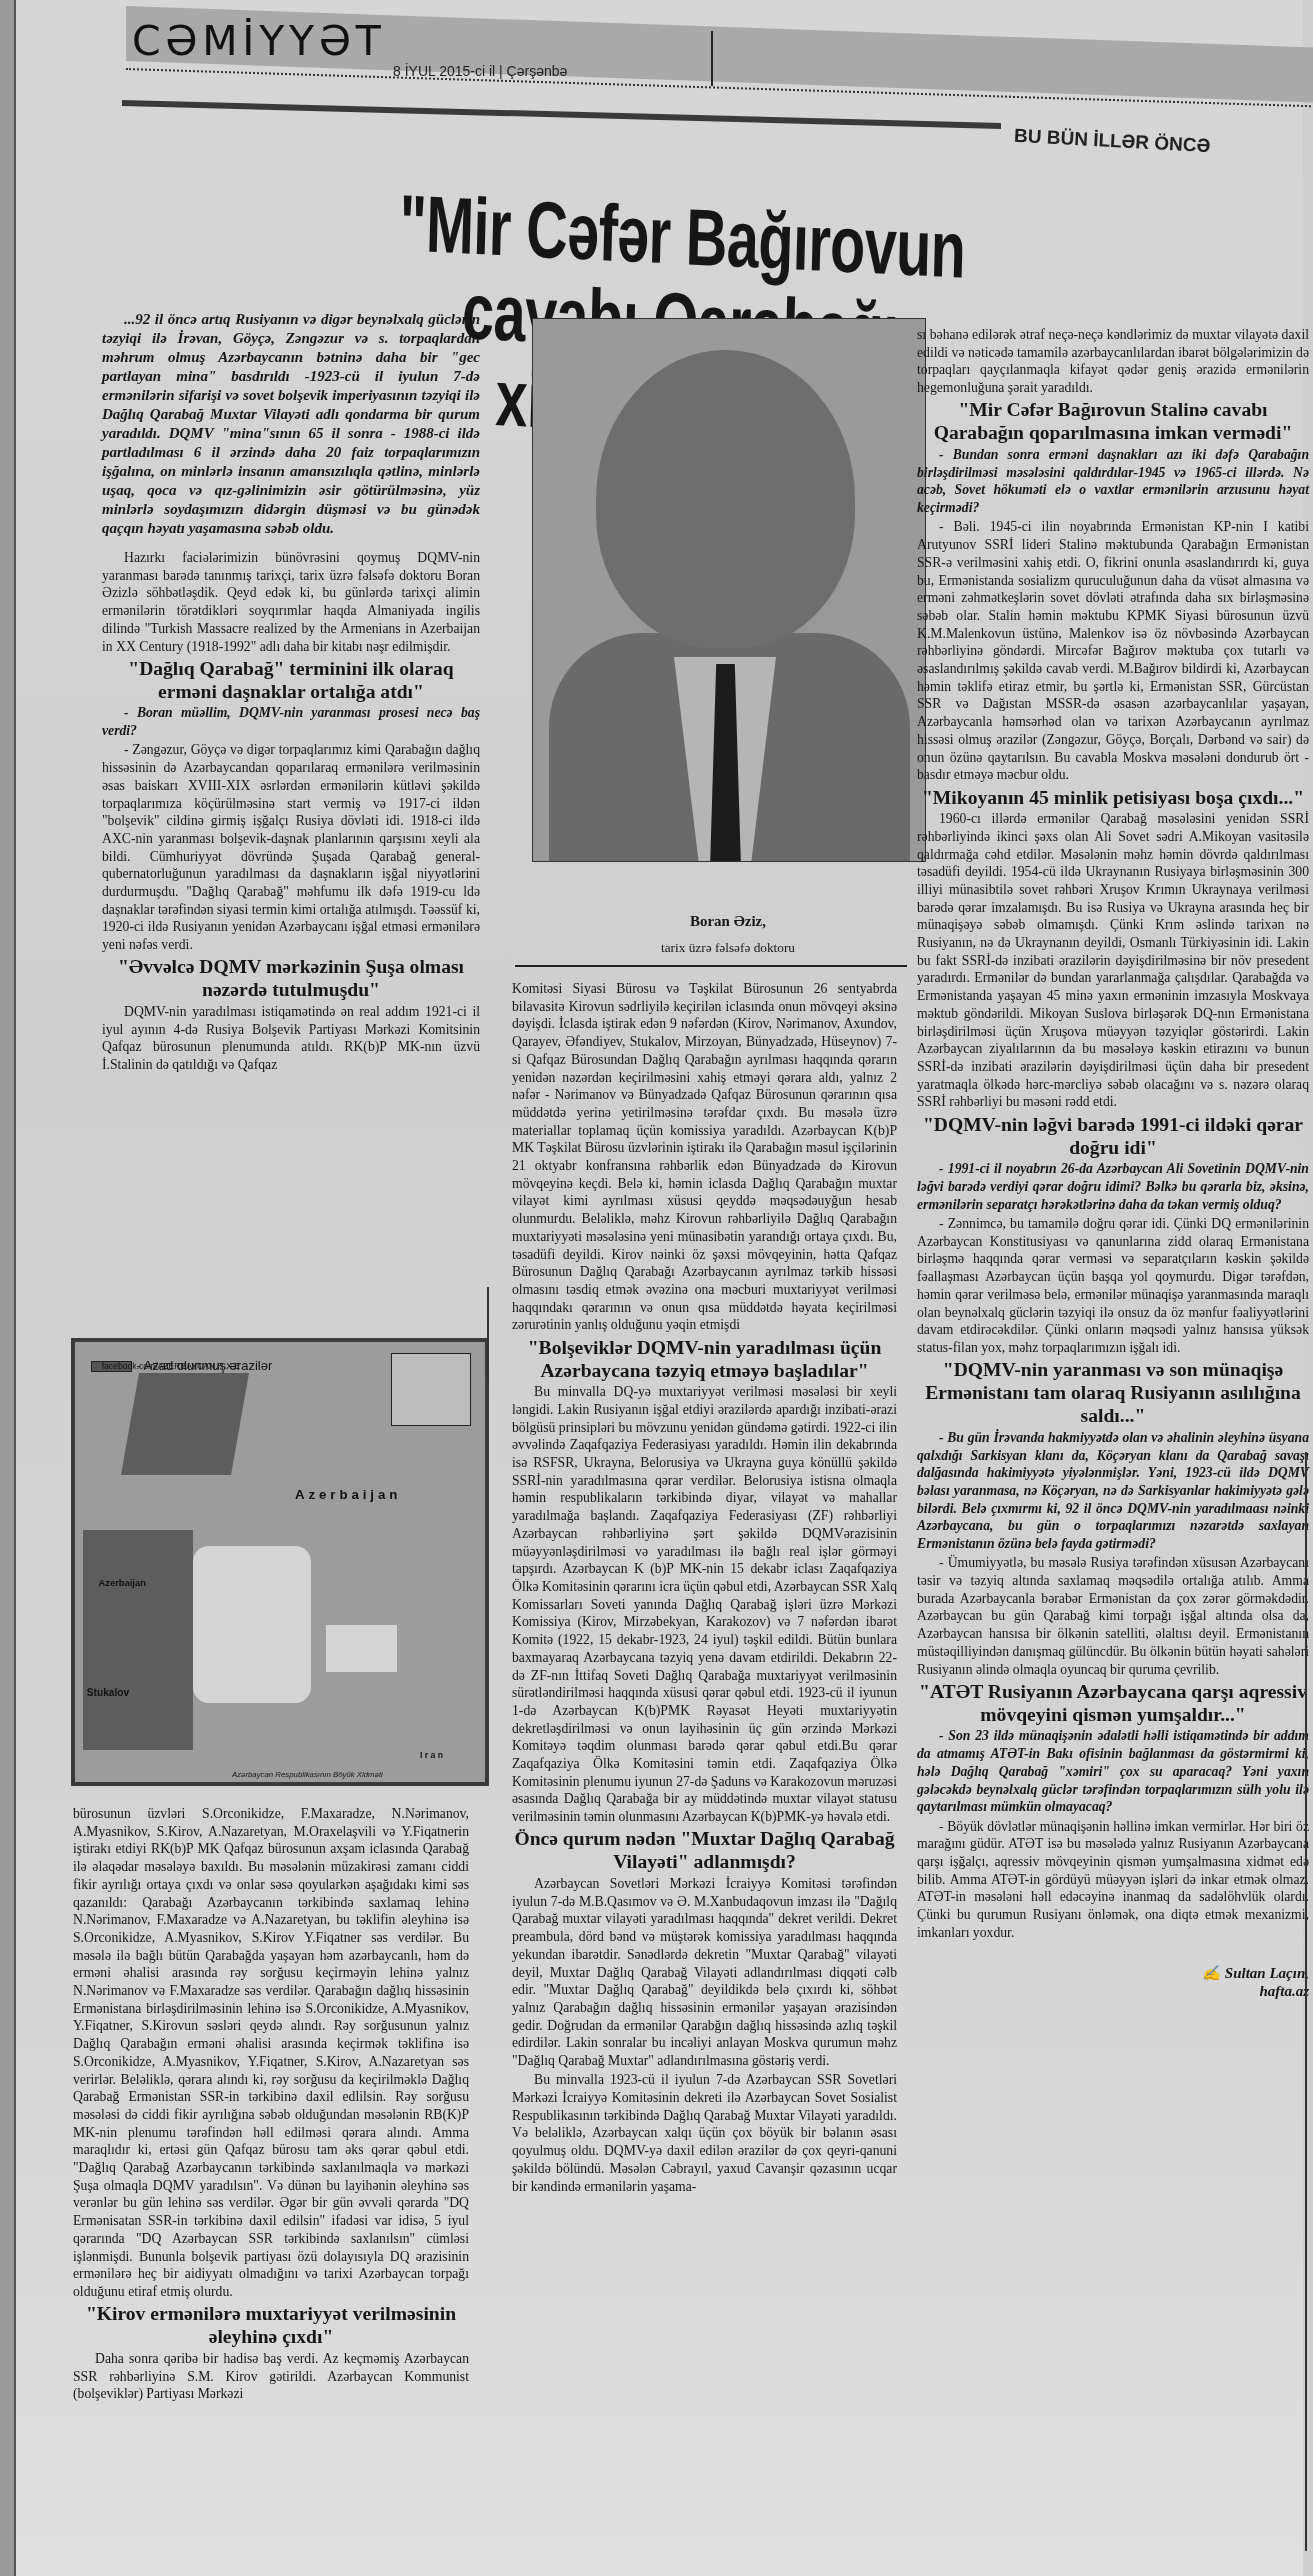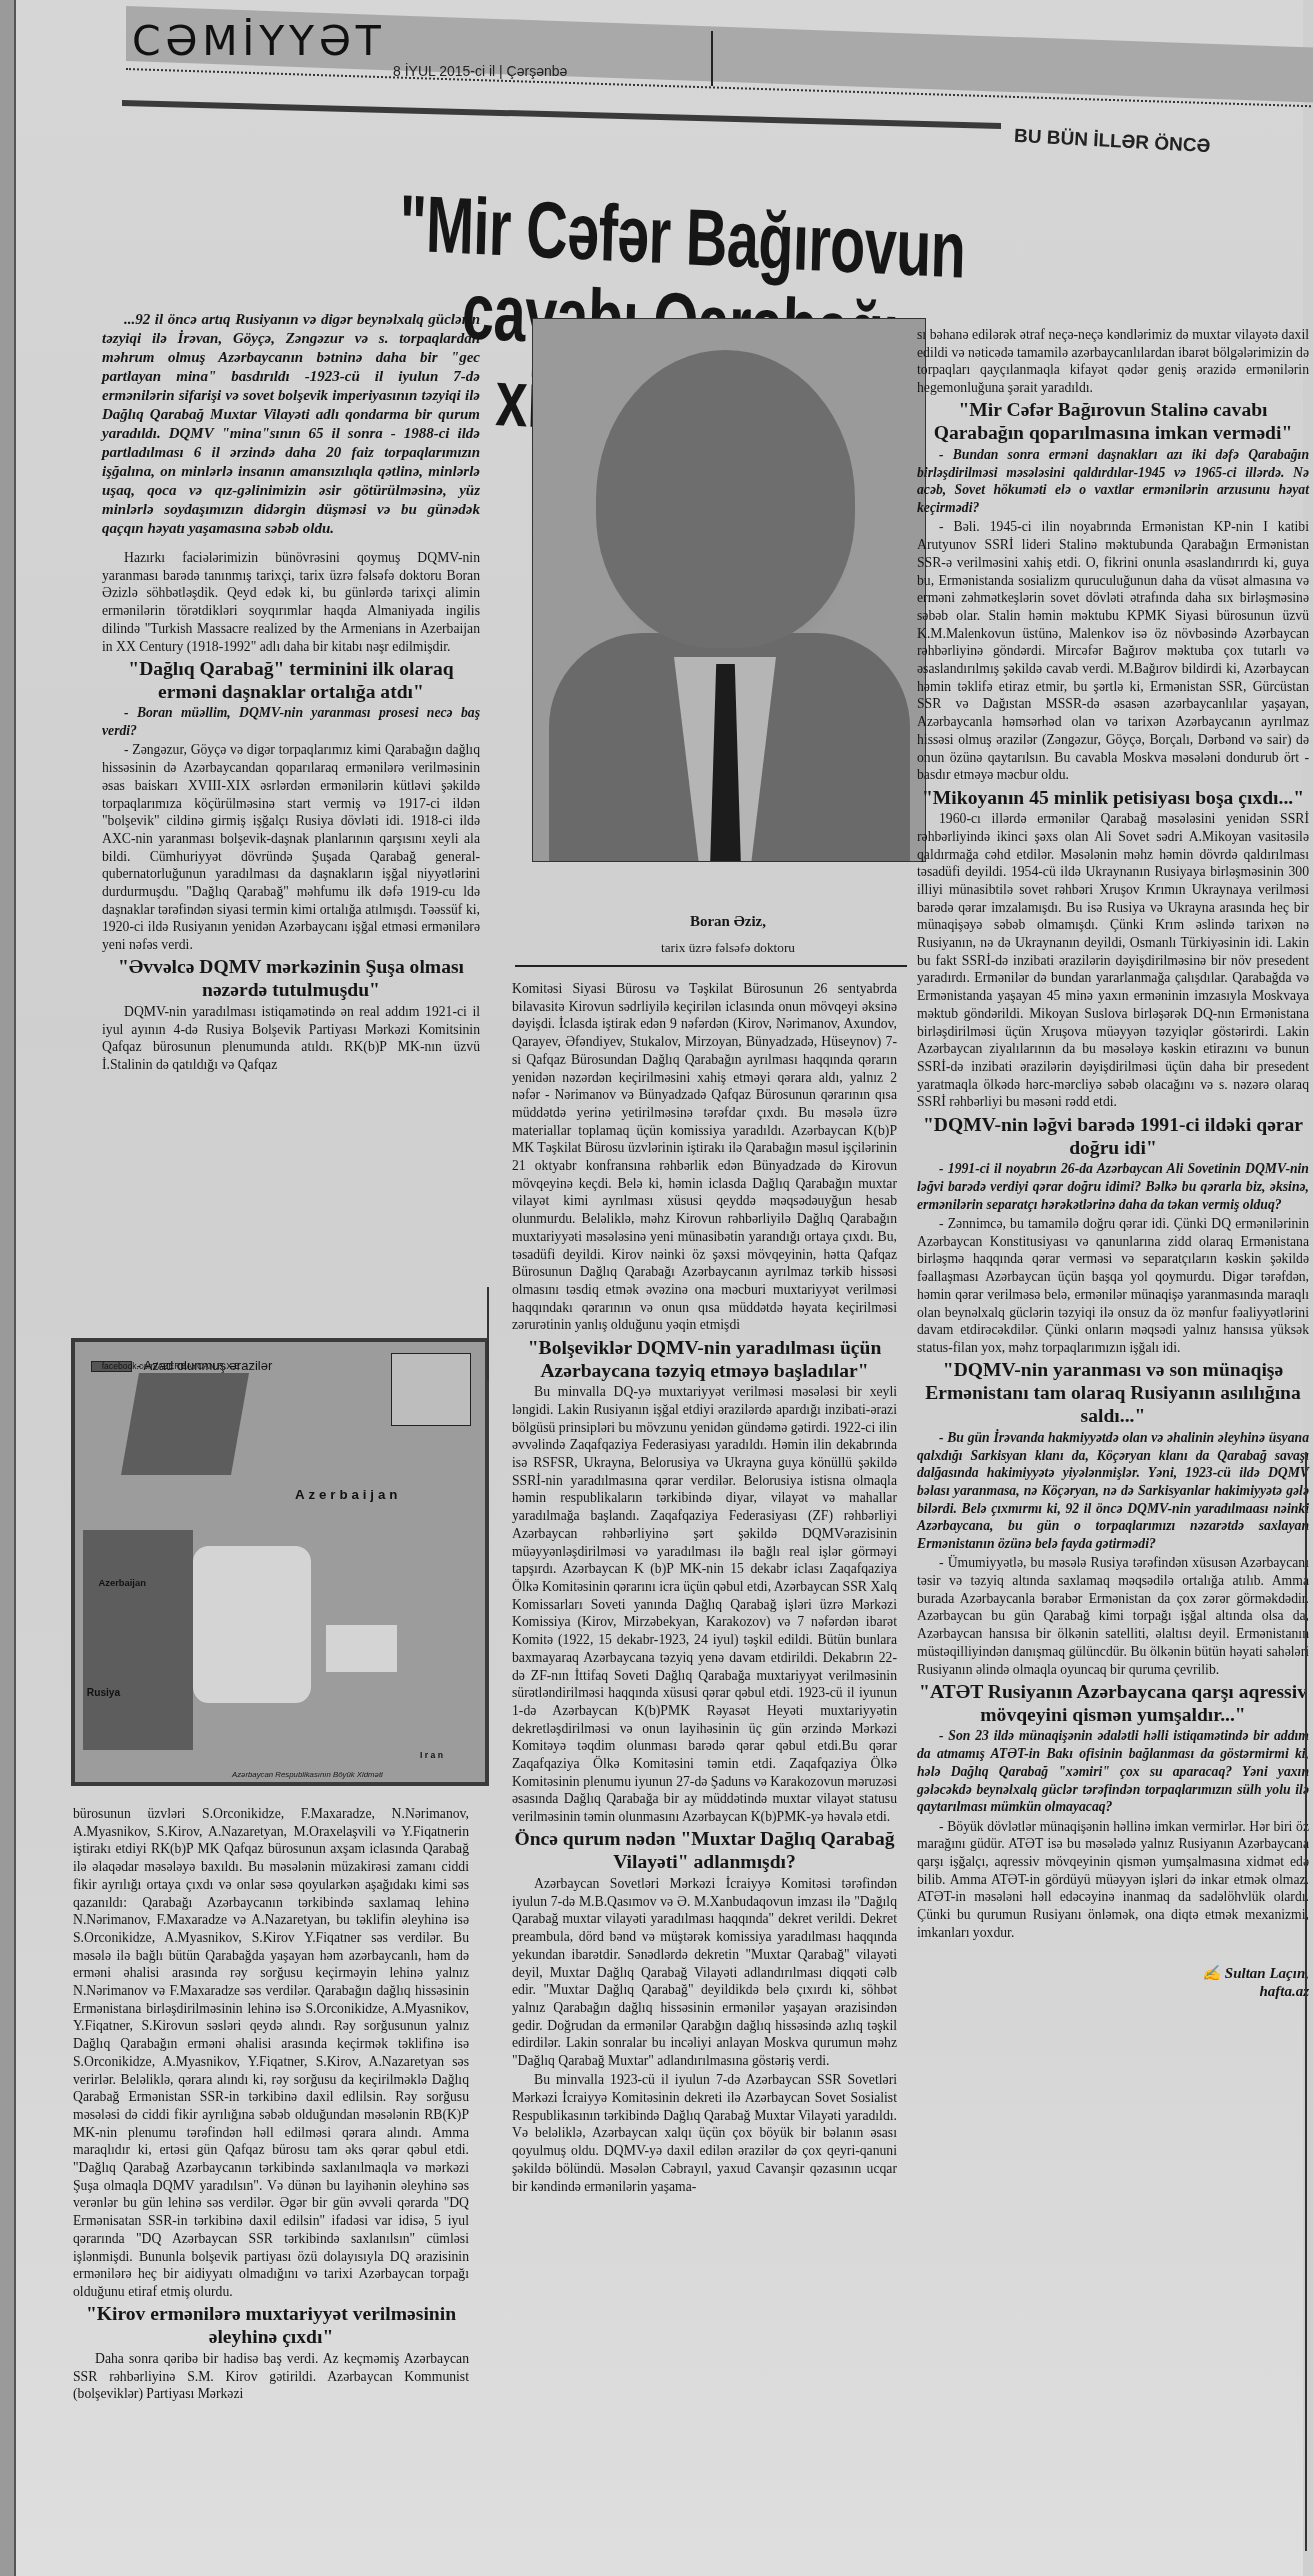--- a/index.html
+++ b/index.html
@@ -82,21 +82,21 @@
   <div class="map">
     <div class="legend"><span class="legend-swatch"></span><span>- Azad olunmuş ərazilər</span></div>
     <div class="legend" style="top:19px; font-size:8.6px;padding-left:11px;">facebook.com/AZERBAYCAN.R.X.E</div>
     <div class="region-dark" style="left:55px; top:31px; width:110px; height:102px; transform:skewX(-10deg);"></div>
     <div class="region-dark" style="left:7.8px; top:188px; width:110px; height:220px;"></div>
     <div class="region-light" style="left:118px; top:204px; width:118px; height:157px; border-radius:15.7px;"></div>
     <div class="region-light" style="left:251px; top:283px; width:71px; height:47px;"></div>
     <div class="inset"></div>
     <div class="label" style="left:220px; top:145px; font-size:13.3px; letter-spacing:3.9px;">Azerbaijan</div>
     <div class="label" style="left:23.5px; top:235px; font-size:9.4px;">Azerbaijan</div>
-    <div class="label" style="left:11.8px; top:345px; font-size:10.2px;">Rusiya</div>
+    <div class="label" style="left:11.8px; top:345px; font-size:10.2px;">Stukalov</div>
     <div class="label" style="left:345px; top:408px; font-size:8.6px; letter-spacing:2.4px;">Iran</div>
     <div class="credit">Azərbaycan Respublikasının Böyük Xidməti</div>
   </div>
 
   <div class="col" style="left:57px; top:1805px; width:396px;">
     <p style="text-indent:0;">bürosunun üzvləri S.Orconikidze, F.Maxaradze, N.Nərimanov, A.Myasnikov, S.Kirov, A.Nazaretyan, M.Oraxelaşvili və Y.Fiqatnerin iştirakı etdiyi RK(b)P MK Qafqaz bürosunun axşam iclasında Qarabağ ilə əlaqədar məsələyə baxıldı. Bu məsələnin müzakirəsi zamanı ciddi fikir ayrılığı ortaya çıxdı və onlar səsə qoyularkən aşağıdakı kimi səs qazanıldı: Qarabağı Azərbaycanın tərkibində saxlamaq lehinə N.Nərimanov, F.Maxaradze və A.Nazaretyan, bu təklifin əleyhinə isə S.Orconikidze, A.Myasnikov, S.Kirov Y.Fiqatner səs verdilər. Bu məsələ ilə bağlı bütün Qarabağda yaşayan həm azərbaycanlı, həm də erməni əhalisi arasında rəy sorğusu keçirməyin lehinə yalnız N.Nərimanov və F.Maxaradze səs verdilər. Qarabağın dağlıq hissəsinin Ermənistana birləşdirilməsinin lehinə isə S.Orconikidze, A.Myasnikov, Y.Fiqatner, S.Kirovun səsləri qeydə alındı. Rəy sorğusunun yalnız Dağlıq Qarabağın erməni əhalisi arasında keçirmək təklifinə isə S.Orconikidze, A.Myasnikov, Y.Fiqatner, S.Kirov, A.Nazaretyan səs verirlər. Beləliklə, qərara alındı ki, rəy sorğusu da keçirilməklə Dağlıq Qarabağ Ermənistan SSR-in tərkibinə daxil edlilsin. Rəy sorğusu məsələsi də ciddi fikir ayrılığına səbəb olduğundan məsələnin RB(K)P MK-nin plenumu tərəfindən həll edilməsi qərara alındı. Amma maraqlıdır ki, ertəsi gün Qafqaz bürosu tam əks qərar qəbul etdi. "Dağlıq Qarabağ Azərbaycanın tərkibində saxlanılmaqla və mərkəzi Şuşa olmaqla DQMV yaradılsın". Və dünən bu layihənin əleyhinə səs verənlər bu gün lehinə səs verdilər. Əgər bir gün əvvəli qərarda "DQ Ermənisatan SSR-in tərkibinə daxil edilsin" ifadəsi var idisə, 5 iyul qərarında "DQ Azərbaycan SSR tərkibində saxlanılsın" cümləsi işlənmişdi. Bununla bolşevik partiyası özü dolayısıyla DQ ərazisinin ermənilərə heç bir aidiyyatı olmadığını və tarixi Azərbaycan torpağı olduğunu etiraf etmiş olurdu.</p>
     <p class="subhead">"Kirov ermənilərə muxtariyyət verilməsinin əleyhinə çıxdı"</p>
     <p>Daha sonra qəribə bir hadisə baş verdi. Az keçməmiş Azərbaycan SSR rəhbərliyinə S.M. Kirov gətirildi. Azərbaycan Kommunist (bolşeviklər) Partiyası Mərkəzi</p>
   </div>
 

